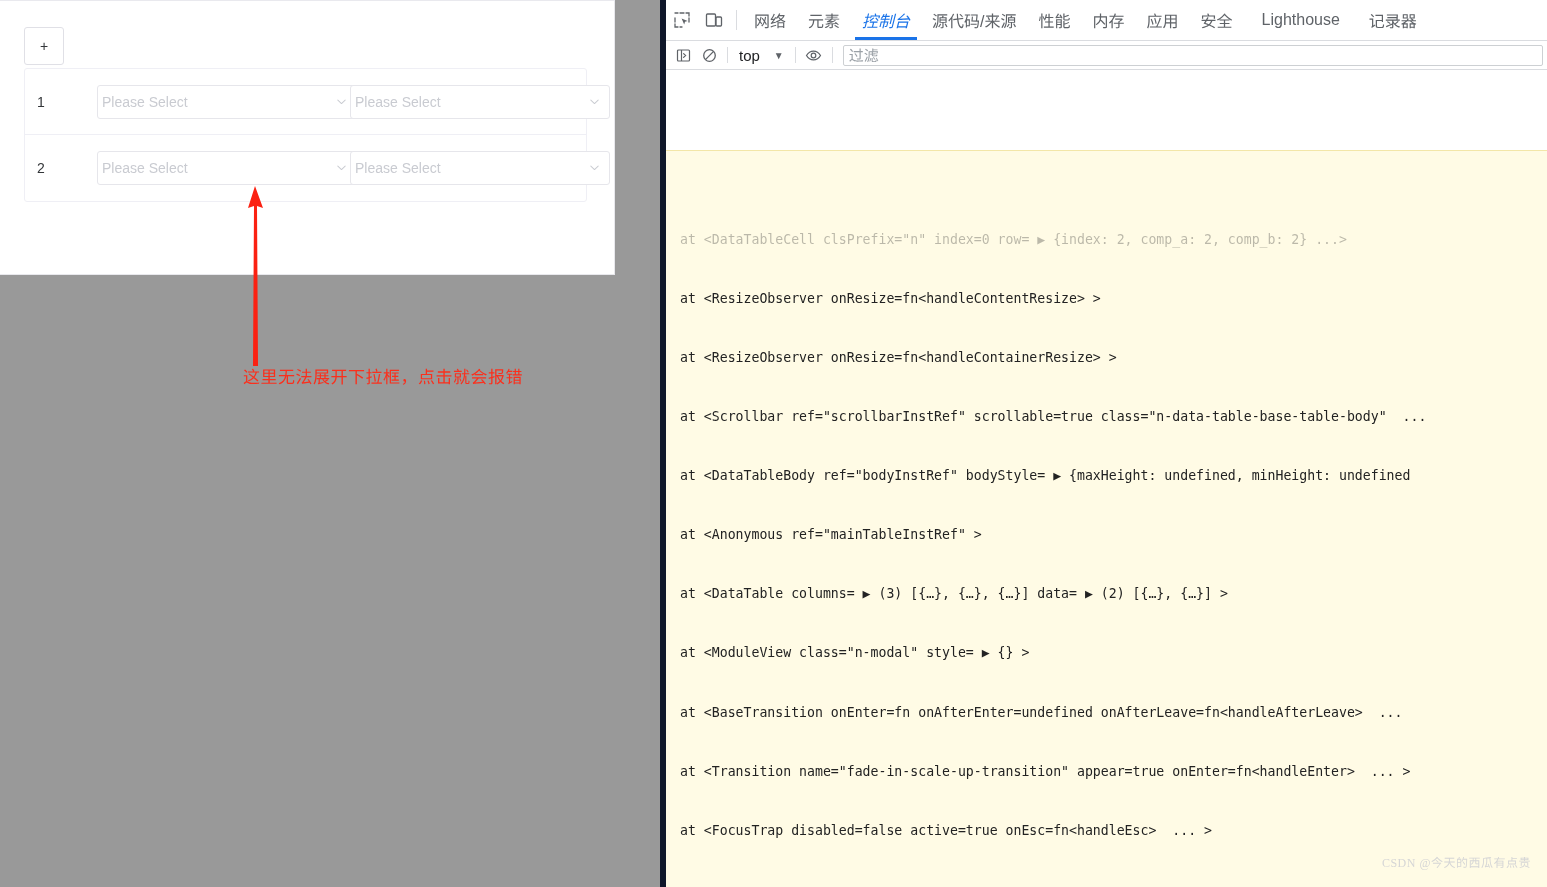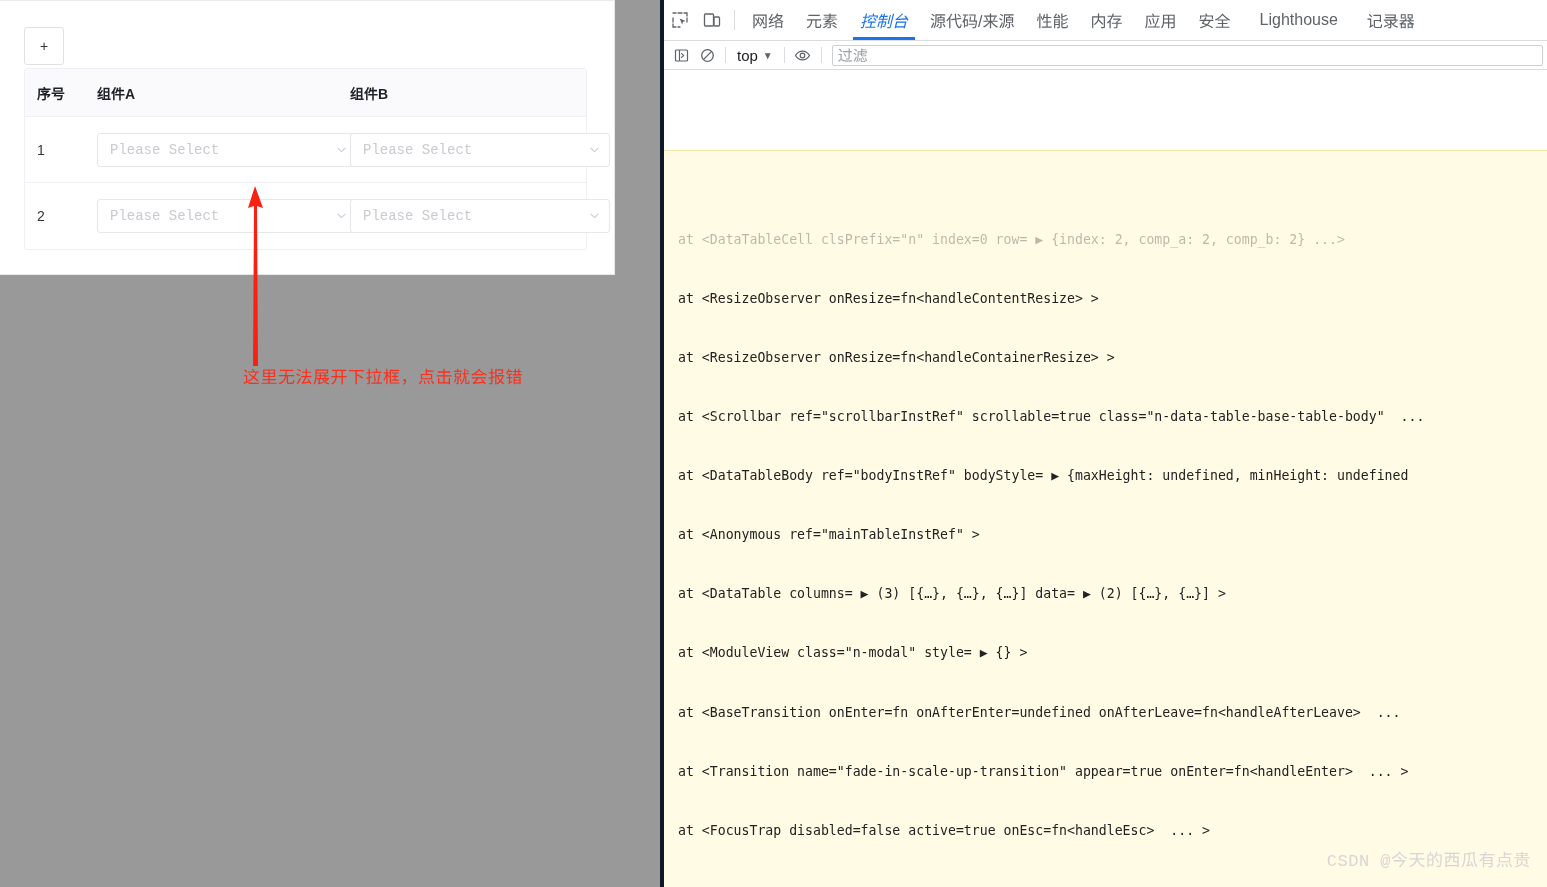--- a/index.html
+++ b/index.html
@@ -78,23 +78,22 @@
   .tbody-row .td { padding: 0 0 0 12px; }
   .idx-cell { font-size: 14px; color: #333639; }
 
   .n-select {
     position: relative;
     width: 260px; height: 34px;
     border: 1px solid #e6e6eb;
     border-radius: 3px;
     background: #fff;
     display: flex; align-items: center;
-    padding: 0 26px 0 12px;
+    padding: 0 26px 0 4px;
     cursor: pointer;
-    font-family: Liberation Mono, monospace;
   }
   .n-select .ph {
     color: #c9cbd1; font-size: 14px;
     white-space: nowrap; overflow: hidden; text-overflow: ellipsis;
   }
   .n-select .chev {
     position: absolute; right: 9px; top: 50%;
     width: 11px; height: 11px;
     margin-top: -6px;
     color: #c9cbd1;
@@ -113,21 +112,21 @@
     color: #fb2f1c;
     white-space: nowrap;
     letter-spacing: 0.5px;
   }
 
   
   #devtools {
     position: absolute; left: 660px; top: 0;
     width: 887px; height: 887px;
     background: #ffffff;
-    border-left: 4px solid #0f172a;
+    border-left: 6px solid #0f172a;
     font-family: "Liberation Sans", "DejaVu Sans", sans-serif;
     overflow: hidden;
   }
   #dt-tabbar {
     position: relative;
     height: 41px;
     display: flex; align-items: stretch;
     border-bottom: 1px solid #dadce0;
     background: #fff;
     white-space: nowrap;
@@ -165,21 +164,21 @@
     background: #fff;
     padding: 0 4px;
   }
   .tb-icon {
     width: 26px; height: 24px;
     display: flex; align-items: center; justify-content: center;
     color: #5f6368; cursor: pointer;
   }
   .tb-sep { width: 1px; height: 16px; background: #dadce0; margin: 0 5px; }
   #ctx-select {
-    display: flex; align-items: center; gap: 5px;
+    display: flex; align-items: center; gap: 14px;
     font-size: 15px; color: #202124;
     padding: 0 6px; cursor: pointer;
   }
   #ctx-select .caret { font-size: 10px; color: #5f6368; }
   #filter-input {
     flex: 1;
     height: 21px;
     margin-left: 5px;
     border: 1px solid #cdd0d3;
     border-radius: 2px;
@@ -209,46 +208,41 @@
     border-bottom: 1px solid #f3e6a8;
     color: #222;
   }
   .msg-inner { padding: 0 0 0 14px; }
   .partial-top { opacity: .30; }
 
   #csdn-watermark {
     position: absolute;
     right: 16px; bottom: 16px;
     color: #d6d6d6;
-    font-size: 17px;
-    font-family: Liberation Mono, monospace;
+    font-size: 12px;
+    font-family: Liberation Serif, serif;
     letter-spacing: 0.5px;
     pointer-events: none;
     white-space: nowrap;
   }
 </style>
 </head>
 <body>
 
 <div id="root">
 
   <div id="app-pane">
 
     <div id="app-card">
       <div id="app-topline"></div>
 
       <div id="add-btn">+</div>
 
       <div id="data-table">
 
-        <div class="thead-row">
-          <div class="th col-idx">序号</div>
-          <div class="th col-a">组件A</div>
-          <div class="th col-b">组件B</div>
-        </div>
 
         <div class="tbody-row">
           <div class="td col-idx idx-cell">1</div>
           <div class="td col-a">
             <div class="n-select">
               <span class="ph">Please Select</span>
               <span class="chev">
                 <svg viewBox="0 0 12 12">
                     <path d="M2 4.5 L6 8.2 L10 4.5" fill="none" stroke="currentColor" stroke-width="1.1" stroke-linecap="round" stroke-linejoin="round"></path>
                   </svg>

